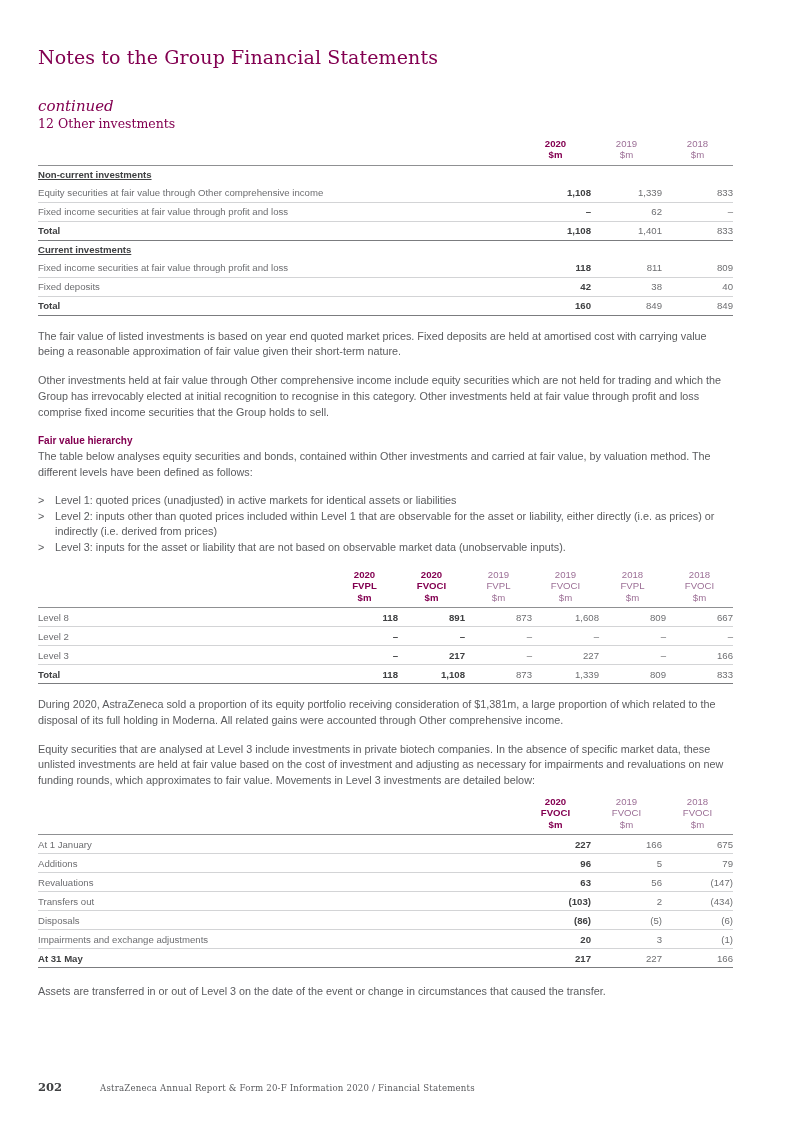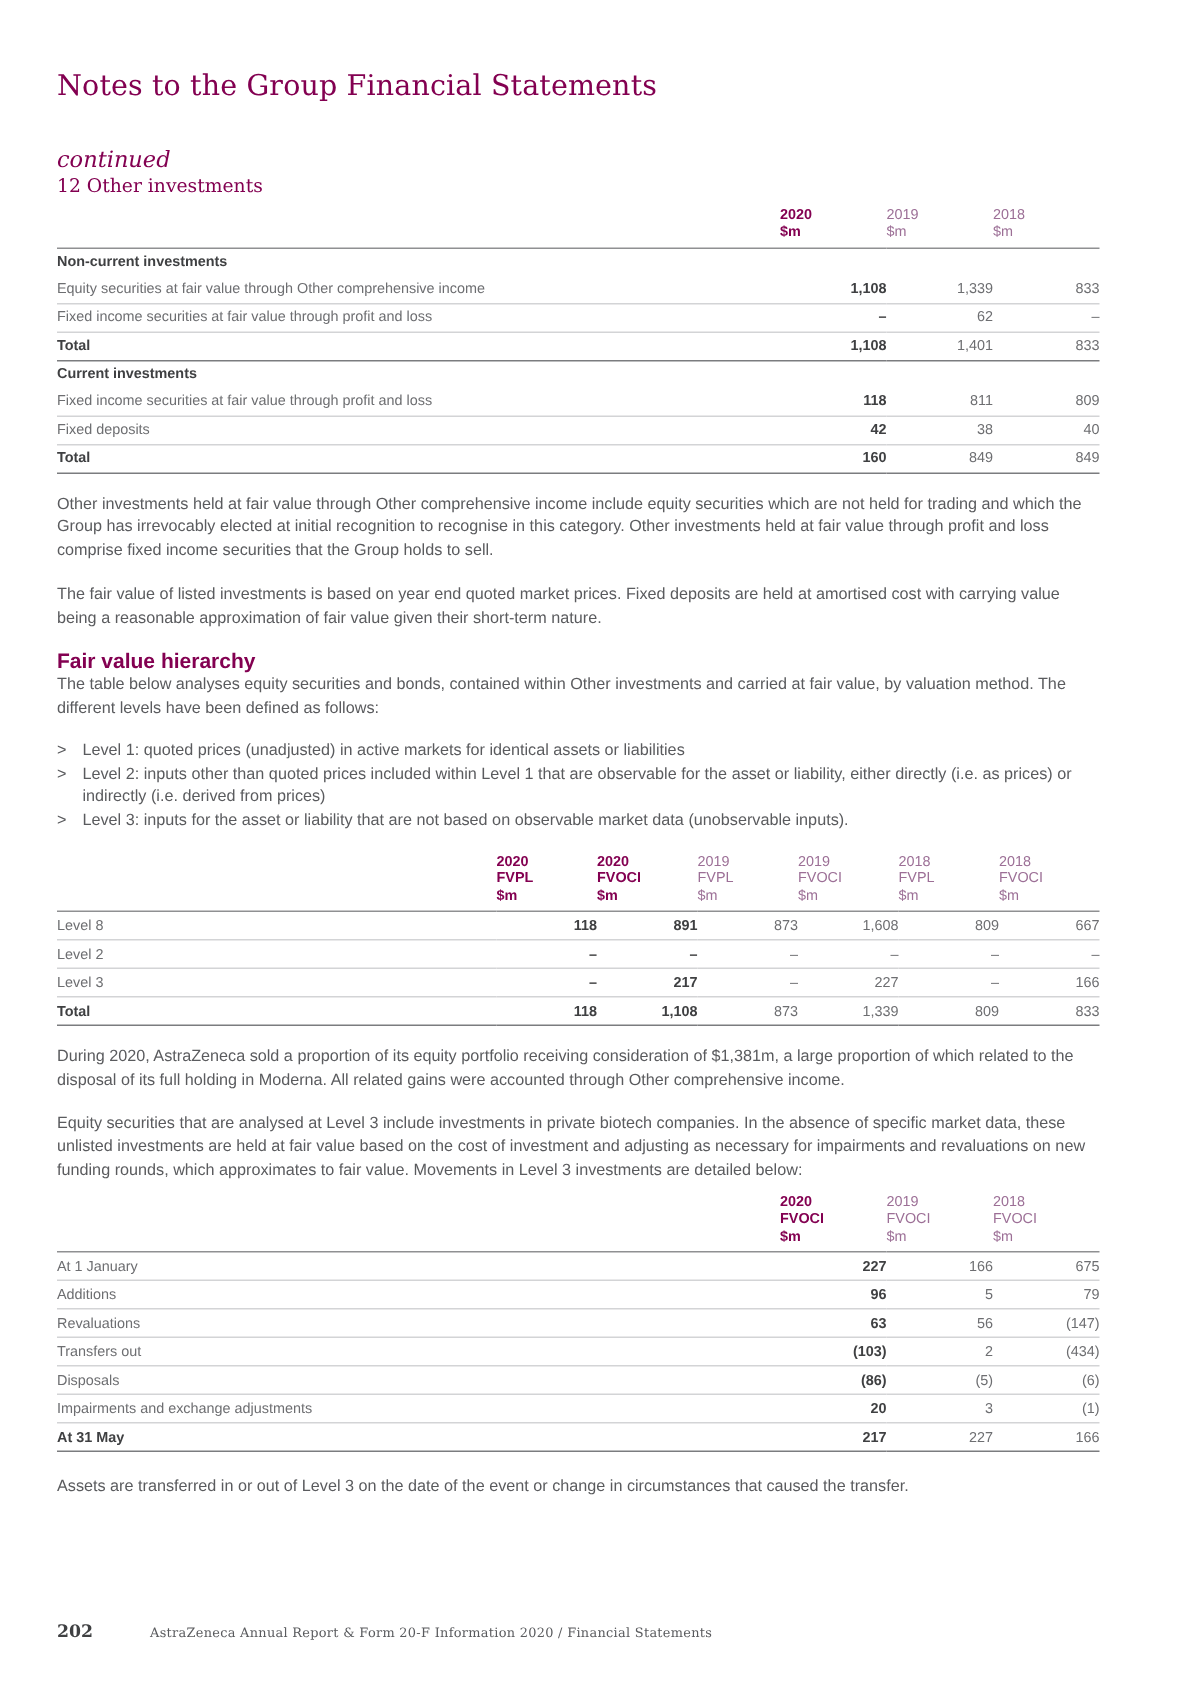--- a/index.html
+++ b/index.html
@@ -30,39 +30,39 @@
     font-size:15px;line-height:19px;color:var(--mulberry);margin-top:28px;
   }
   h2.note-heading{
     font-family:"DejaVu Serif",serif;font-weight:normal;
     font-size:12.5px;color:var(--mulberry);
   }
 
   
   table{width:100%;border-collapse:collapse;table-layout:fixed;margin-top:3px;}
   th,td{font-size:9.6px;line-height:11.5px;padding:3.5px 0 3px;vertical-align:bottom;}
-  th{font-weight:normal;text-align:left;color:var(--mauve);border-bottom:1px solid var(--rule-head);padding-bottom:4px;}
+  th{font-weight:normal;text-align:center;color:var(--mauve);border-bottom:1px solid var(--rule-head);padding-bottom:4px;}
   th.lbl{text-align:left;}
   th .yr,th .typ,th .unit{display:block;}
   th.y2020{color:var(--mulberry);font-weight:bold;}
   td{color:var(--cell);}
   td.lbl{text-align:left;padding-right:8px;}
   td.num{text-align:right;}
   td.c2020{font-weight:bold;color:var(--dark);}
   tr.data td{border-bottom:1px solid var(--rule-light);}
-  tr.section td{border-bottom:none;font-weight:bold;color:var(--dark);}
+  tr.section td{border-bottom:none;font-weight:bold;color:var(--dark);text-decoration:underline;}
   tr.total td{border-bottom:1px solid var(--rule-dark);margin-top:15px;}
   tr.total td.lbl{font-weight:bold;color:var(--dark);}
   table.w3 col.lblcol{width:auto;}
   table.w3 col.numcol{width:71px;}
   table.w6 col.numcol{width:67px;}
 
   
   p.body{font-size:10.8px;line-height:15.8px;margin-top:13px;}
-  .fv-heading{font-size:14px;line-height:15.8px;font-weight:bold;color:var(--mulberry);margin-top:13px;}
+  .fv-heading{font-size:10px;line-height:15.8px;font-weight:bold;color:var(--mulberry);margin-top:13px;}
   p.tight{margin-top:0;}
   ul.levels{list-style:none;margin-top:12px;}
   ul.levels li{display:flex;font-size:10.8px;line-height:15.8px;}
   ul.levels .marker{width:17px;flex:0 0 17px;}
   ul.levels .btxt{flex:1;}
   .gap-sm{height:6px;}
 
   
   .footer{
     position:absolute;left:38px;top:1080px;display:flex;align-items:baseline;
@@ -153,22 +153,22 @@
       </tr>
       <tr class="total">
         <td class="lbl">Total</td>
         <td class="num c2020">160</td>
         <td class="num">849</td>
         <td class="num">849</td>
       </tr>
     </tbody>
   </table>
 
+  <p class="body">The fair value of listed investments is based on year end quoted market prices. Fixed deposits are held at amortised cost with carrying value being a reasonable approximation of fair value given their short-term nature.</p>
   <p class="body">Other investments held at fair value through Other comprehensive income include equity securities which are not held for trading and which the Group has irrevocably elected at initial recognition to recognise in this category. Other investments held at fair value through profit and loss comprise fixed income securities that the Group holds to sell.</p>
-  <p class="body">The fair value of listed investments is based on year end quoted market prices. Fixed deposits are held at amortised cost with carrying value being a reasonable approximation of fair value given their short-term nature.</p>
 
   <div class="fv-heading">Fair value hierarchy</div>
   <p class="body tight">The table below analyses equity securities and bonds, contained within Other investments and carried at fair value, by valuation method. The different levels have been defined as follows:</p>
 
   <ul class="levels">
     <li>
       <span class="marker">&gt;</span>
       <span class="btxt">Level 1: quoted prices (unadjusted) in active markets for identical assets or liabilities</span>
     </li>
     <li>

